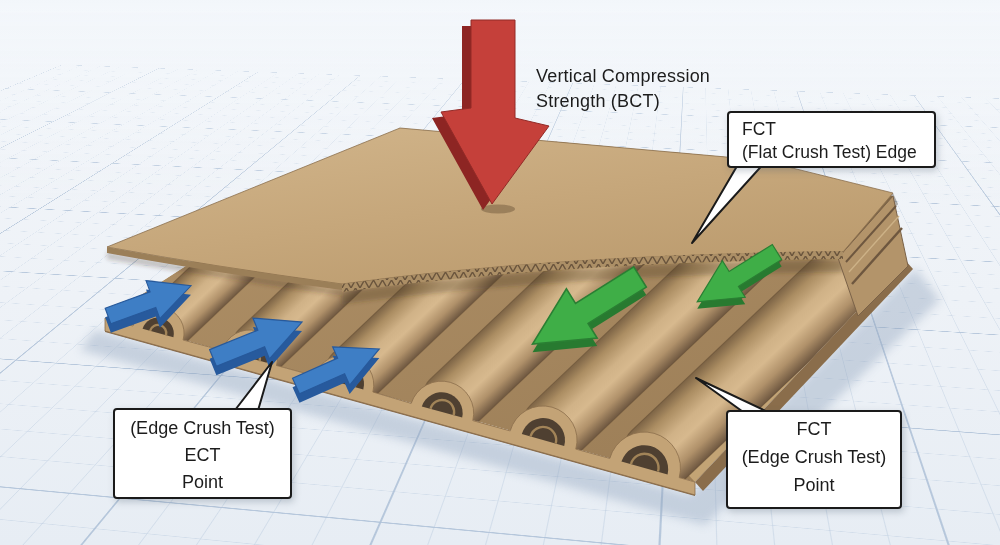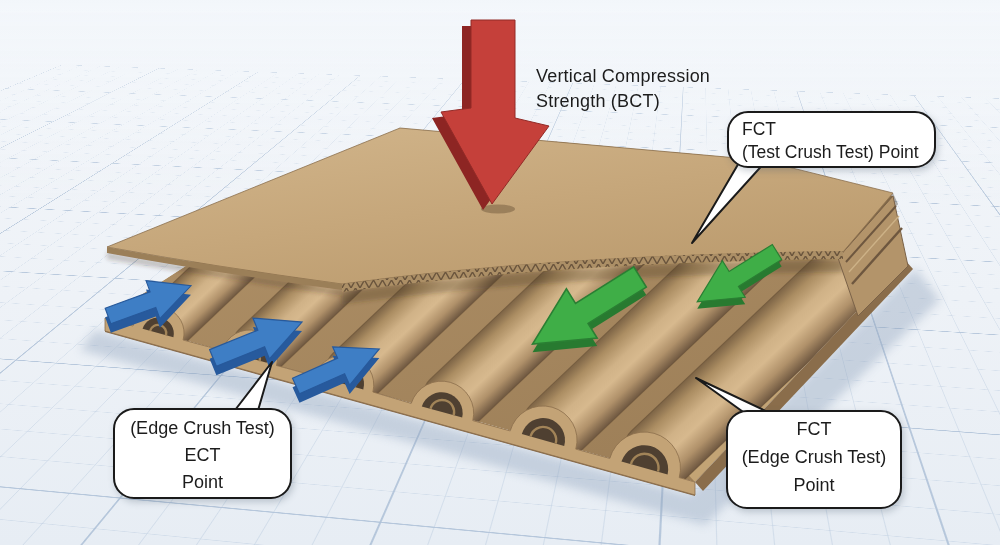--- a/index.html
+++ b/index.html
@@ -26,21 +26,21 @@
     pointer-events:none;
   }
   svg.scene{position:absolute;left:0;top:0;}
   .label-bct{
     position:absolute;left:536px;top:64px;color:#1c1c1c;
     font-size:18px;line-height:1.38;letter-spacing:.2px;
   }
   .label-bct .line{display:block;}
   .callout{
     position:absolute;box-sizing:border-box;background:#ffffff;
-    border:2.2px solid #1a1a1a;border-radius:21px;color:#1c1c1c;
+    border:2.2px solid #1a1a1a;border-radius:4px;color:#1c1c1c;
     box-shadow:2px 3px 7px rgba(70,85,105,.28);
   }
   .callout .line{display:block;}
   .callout.fct-top{left:727px;top:111px;width:209px;height:57px;
     padding:5px 8px 0 13px;font-size:17.5px;line-height:1.32;text-align:left;}
   .callout.ect{left:113px;top:408px;width:179px;height:91px;
     font-size:18px;line-height:1.5;text-align:center;padding-top:5px;}
   .callout.fct-bottom{left:726px;top:410px;width:176px;height:99px;
     font-size:18px;line-height:1.55;text-align:center;padding-top:4px;}
 </style>
@@ -222,21 +222,21 @@
     </g>
   </svg>
 
   <div class="label-bct">
     <span class="line">Vertical Compression</span>
     <span class="line">Strength (BCT)</span>
   </div>
 
   <div class="callout fct-top">
     <span class="line">FCT</span>
-    <span class="line">(Test Crush Test) Point</span>
+    <span class="line">(Flat Crush Test) Edge</span>
   </div>
 
   <div class="callout ect">
     <span class="line">(Edge Crush Test)</span>
     <span class="line">ECT</span>
     <span class="line">Point</span>
   </div>
 
   <div class="callout fct-bottom">
     <span class="line">FCT</span>

